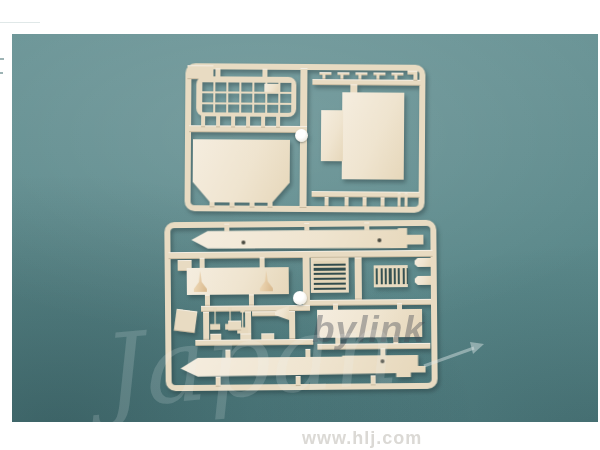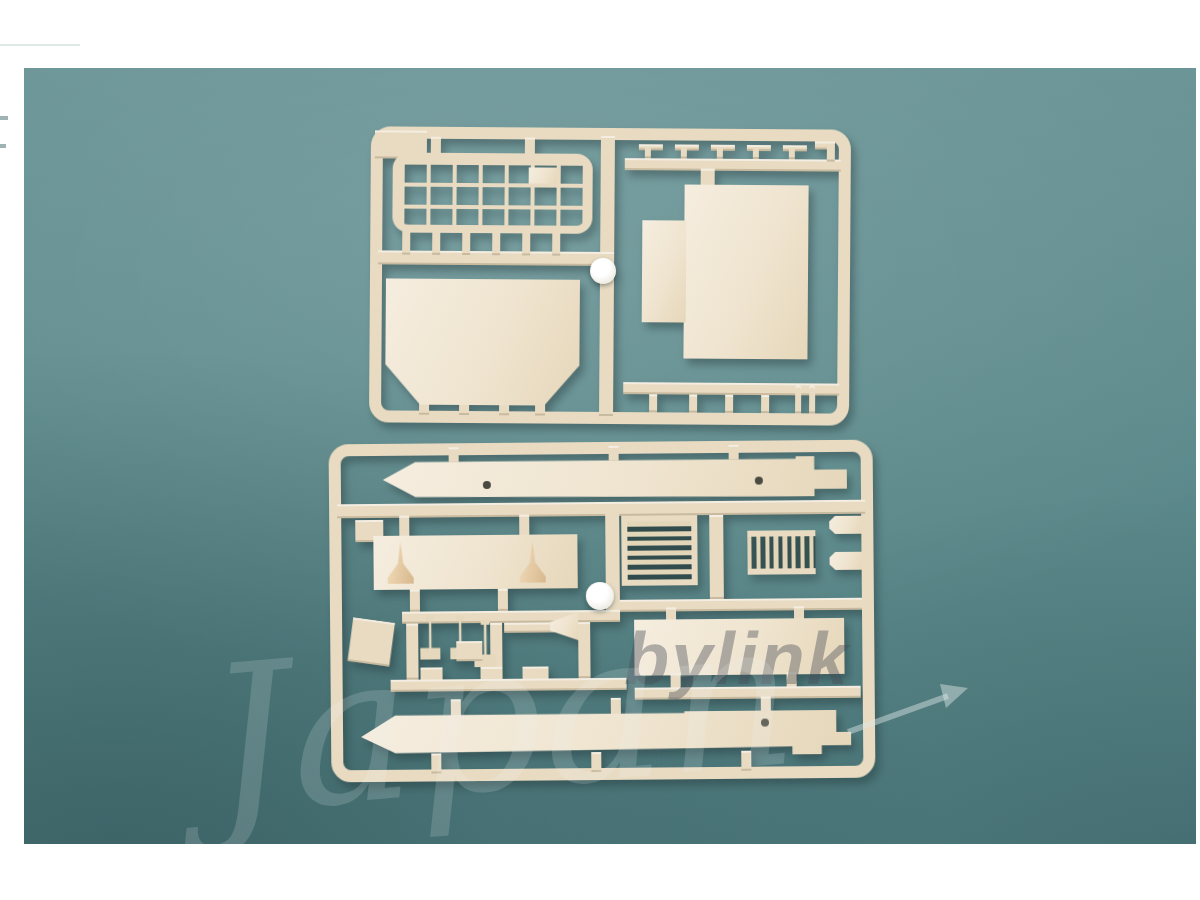--- a/index.html
+++ b/index.html
@@ -166,13 +166,14 @@
     </div>
 
     <div class="wm-bold" style="left:300px;top:275px;">bylink</div>
     <svg style="position:absolute;left:408px;top:296px;" width="70" height="45">
       <path d="M4 36 L54 18" stroke="rgba(225,233,232,0.45)" stroke-width="3" fill="none"></path>
       <path d="M50 12 L64 14 L53 24 Z" fill="rgba(225,233,232,0.45)"></path>
     </svg>
     <div class="wm-script" style="left:92px;top:266px;">Japan</div>
   </div>
 
+  <div class="wm-url" style="left:302px;top:428px;">www.hlj.com</div>
 </div>
 
 </body></html>

